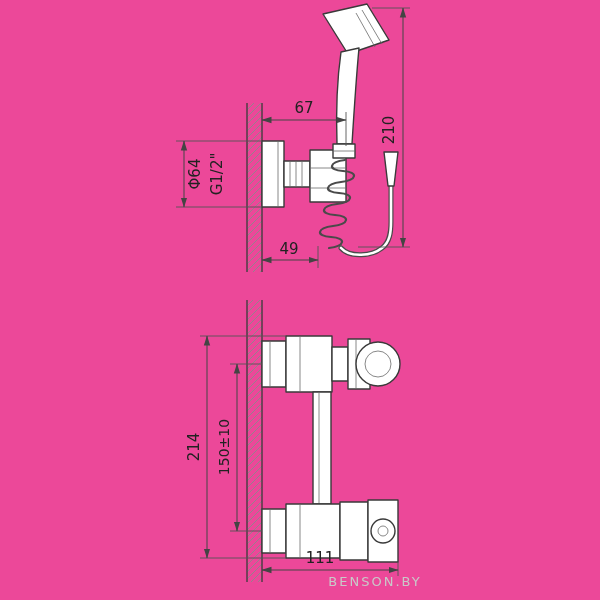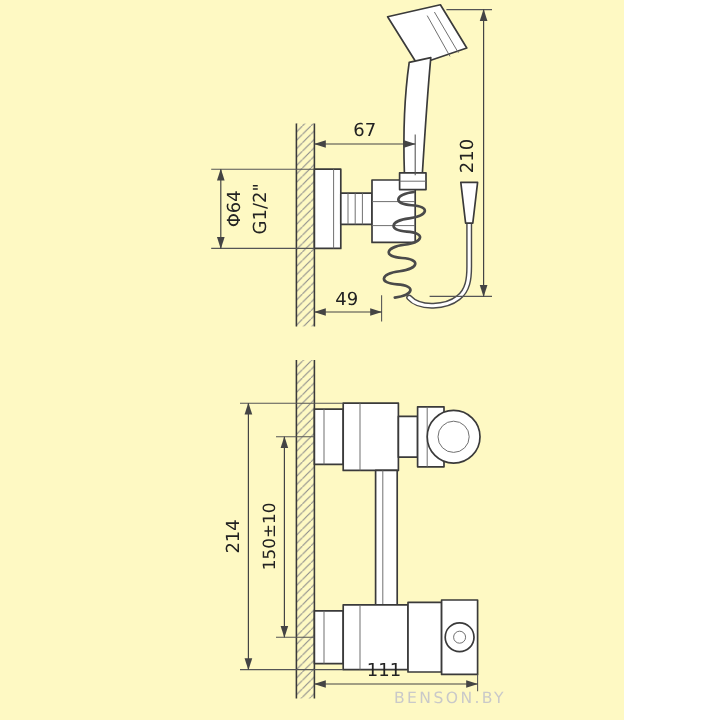--- a/index.html
+++ b/index.html
@@ -1,17 +1,17 @@
 <!DOCTYPE html>
 <html><head>
 <meta charset="utf-8">
 <style>
   html,body{margin:0;padding:0;background:#ffffff;}
   body{width:600px;height:600px;overflow:hidden;font-family:"DejaVu Sans",sans-serif;}
-  .frame{position:relative;width:520px;height:600px;background:#fef9c3;}
+  .frame{position:relative;width:600px;height:600px;background:#ec4899;}
   svg{display:block;}
   svg text{font-family:"DejaVu Sans",sans-serif;font-size:15px;fill:#222;}
   svg text.small{font-size:14px;}
   svg text.wm{font-size:13px;fill:#c9c9c9;letter-spacing:2px;}
   .part{fill:#ffffff;stroke:#3a3a3a;stroke-width:1.4;stroke-linejoin:round;}
   .detail{fill:none;stroke:#6a6a6a;stroke-width:0.8;}
   .edge{fill:none;stroke:#3a3a3a;stroke-width:1.3;}
   .ext{fill:none;stroke:#555;stroke-width:0.9;}
   .dim{fill:none;stroke:#444;stroke-width:1;}
   .tube-out{fill:none;stroke:#4a4a4a;stroke-width:5;stroke-linecap:round;}

